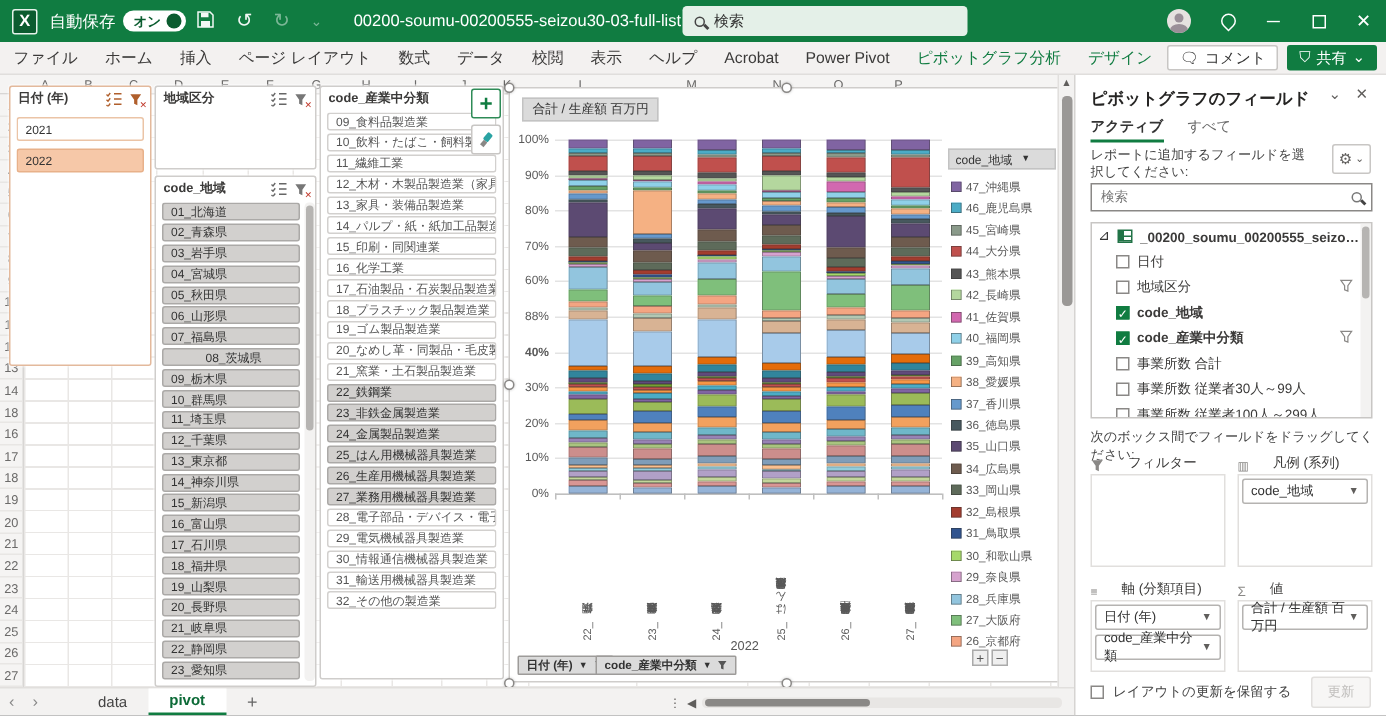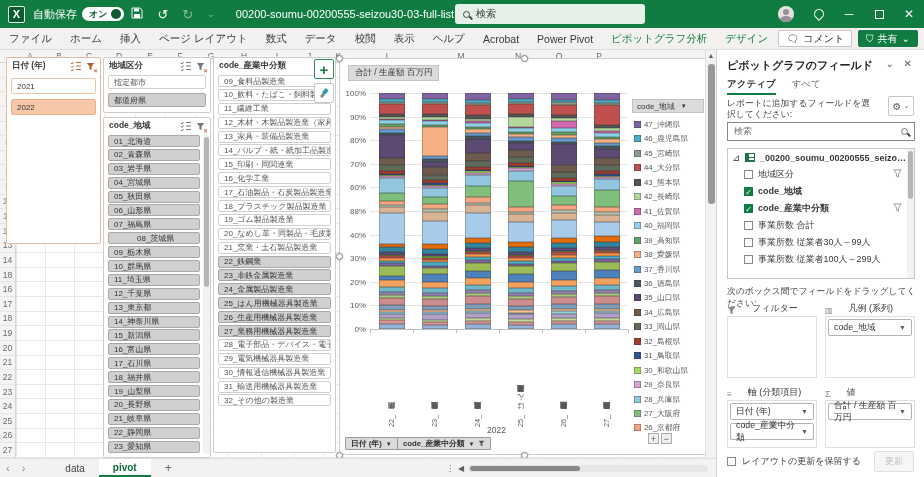--- a/index.html
+++ b/index.html
@@ -293,24 +293,20 @@
             <path d="M1 2l1 1 1.5-2M1 5.5l1 1 1.5-2M1 9l1 1 1.5-2" fill="none" stroke="#666" stroke-width="0.9"></path>
             <path d="M6 1.5h5M6 5h5M6 8.5h5" stroke="#666" stroke-width="0.9"></path>
           </svg>
         </span>
       <span class="sl-ic funnel-x">
           <svg class="funnel-svg" viewBox="0 0 10 10">
             <path d="M1 1h8L6.2 5v4L3.8 8V5z" fill="#777"></path>
           </svg>
         </span>
     </div>
-    <div class="sl-items" id="regionTypeItems">
-        <div class="sl-item off" style="height: 14px; margin-bottom: 4px;">指定都市</div>
-        <div class="sl-item on" style="height: 14px; margin-bottom: 4px;">都道府県</div>
-      </div>
   </div>
 
   <div class="slicer" style="left:103px;top:117px;width:108px;height:341px;">
     <div class="sl-head">
       <span class="ttl">code_地域</span>
       <span class="sl-ic">
           <svg class="msel-svg" viewBox="0 0 12 10">
             <path d="M1 2l1 1 1.5-2M1 5.5l1 1 1.5-2M1 9l1 1 1.5-2" fill="none" stroke="#666" stroke-width="0.9"></path>
             <path d="M6 1.5h5M6 5h5M6 8.5h5" stroke="#666" stroke-width="0.9"></path>
           </svg>
@@ -399,21 +395,21 @@
     <div id="plot">
         <div class="gl" style="left: 30px; width: 258px; top: 270px;"></div>
         <div class="ylab" style="left: 0px; top: 270px;">0%</div>
         <div class="gl" style="left: 30px; width: 258px; top: 246.4px;"></div>
         <div class="ylab" style="left: 0px; top: 246.4px;">10%</div>
         <div class="gl" style="left: 30px; width: 258px; top: 222.8px;"></div>
         <div class="ylab" style="left: 0px; top: 222.8px;">20%</div>
         <div class="gl" style="left: 30px; width: 258px; top: 199.2px;"></div>
         <div class="ylab" style="left: 0px; top: 199.2px;">30%</div>
         <div class="gl" style="left: 30px; width: 258px; top: 175.6px;"></div>
-        <div class="ylab" style="left: 0px; top: 175.6px;">40%</div>
+        <div class="ylab" style="left: 0px; top: 175.6px; font-weight: bold;">40%</div>
         <div class="gl" style="left: 30px; width: 258px; top: 152px;"></div>
         <div class="ylab" style="left: 0px; top: 152px;">88%</div>
         <div class="gl" style="left: 30px; width: 258px; top: 128.4px;"></div>
         <div class="ylab" style="left: 0px; top: 128.4px;">60%</div>
         <div class="gl" style="left: 30px; width: 258px; top: 104.8px;"></div>
         <div class="ylab" style="left: 0px; top: 104.8px;">70%</div>
         <div class="gl" style="left: 30px; width: 258px; top: 81.2px;"></div>
         <div class="ylab" style="left: 0px; top: 81.2px;">80%</div>
         <div class="gl" style="left: 30px; width: 258px; top: 57.6px;"></div>
         <div class="ylab" style="left: 0px; top: 57.6px;">90%</div>
@@ -897,20 +893,24 @@
       <div class="fl-scroll">
           <div class="fl-thumb"></div>
         </div>
     <div class="frow table">
           <span>⊿</span>
           <span class="tblic"></span>
           <span class="lbl">_00200_soumu_00200555_seizou30_0...</span>
         </div>
         <div class="frow" style="padding-left: 16px;">
           <span class="cb"></span>
+          <span class="lbl">日付</span>
+        </div>
+        <div class="frow" style="padding-left: 16px;">
+          <span class="cb"></span>
           <span class="lbl">地域区分</span>
           <span style="margin-right: 8px;"><svg class="funnel-svg" viewBox="0 0 10 10">
               <path d="M1 1h8L6.2 5v4L3.8 8V5z" fill="none" stroke="#8a8886" stroke-width="0.9"></path>
             </svg></span>
         </div>
         <div class="frow" style="padding-left: 16px;">
           <span class="cb ck">✓</span>
           <span class="lbl" style="font-weight: bold;">code_地域</span>
         </div>
         <div class="frow" style="padding-left: 16px;">

